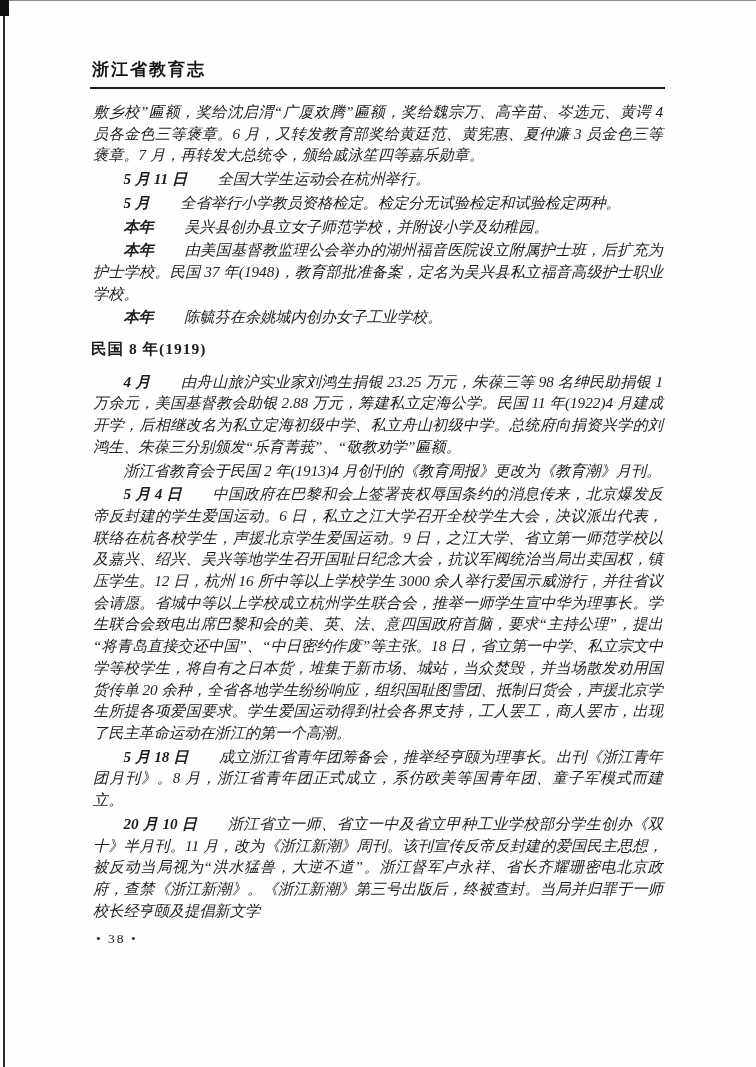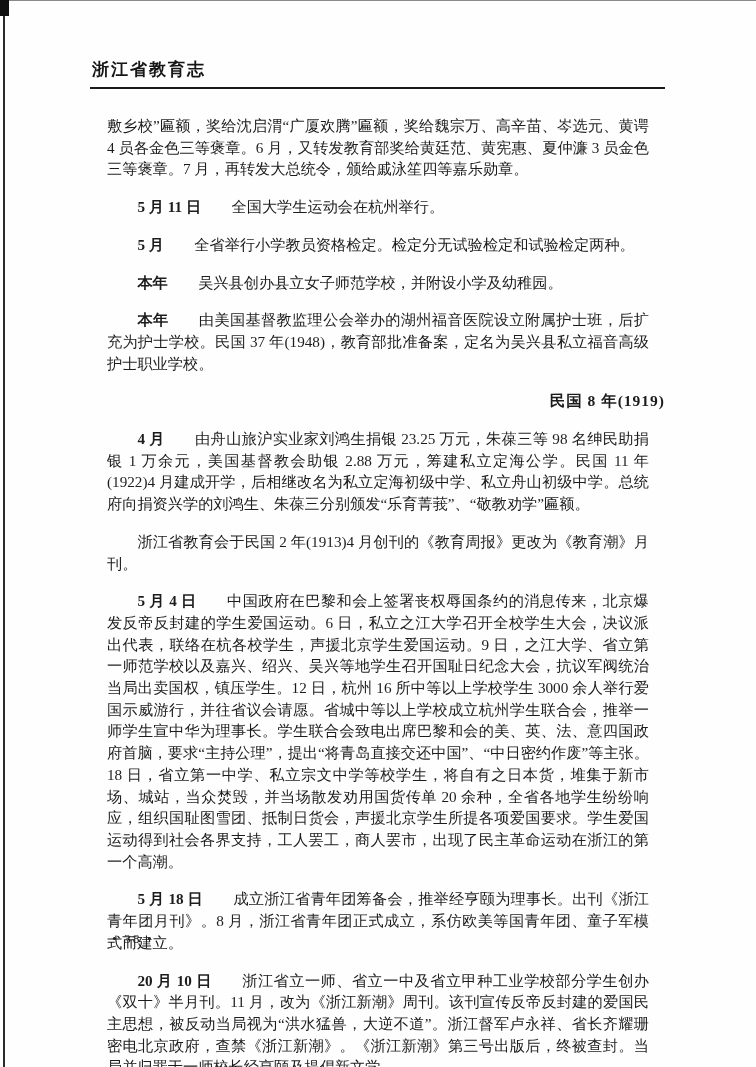--- a/index.html
+++ b/index.html
@@ -46,40 +46,40 @@
   
   .chronicle-body {
     position: absolute; left: 91px; top: 99px;
     width: 574px;
     font-size: 15.2px;
     line-height: 21.7px;
     text-align: justify;
     text-justify: inter-ideograph;
     color: #1c1c1c;
   }
-  .para { margin: 16px; }
+  .para { margin: 2px; font-style: italic; }
   .para.indent { text-indent: 2em; }
   .entry-date {
     font-weight: 700;
     margin-right: 2em;
     white-space: nowrap;
   }
   .section-heading {
     font-size: 15.5px;
     font-weight: 700;
-    text-align: right;
+    text-align: left;
     text-indent: 0;
     letter-spacing: 1px;
     margin: 10px 0 11px 0;
     line-height: 21.7px;
   }
 
   
   .page-number {
-    position: absolute; left: 112px; top: 931px;
+    position: absolute; left: 96px; top: 931px;
     font-size: 13.5px;
     letter-spacing: 2px;
     color: #222;
   }
 </style>
 </head>
 <body>
 
 <div class="scan-edge-top"></div>
 <div class="scan-edge-left"></div>
@@ -93,20 +93,21 @@
   <p class="para">敷乡校”匾额，奖给沈启渭“广厦欢腾”匾额，奖给魏宗万、高辛苗、岑选元、黄谔 4 员各金色三等褒章。6 月，又转发教育部奖给黄廷范、黄宪惠、夏仲濂 3 员金色三等褒章。7 月，再转发大总统令，颁给戚泳笙四等嘉乐勋章。</p>
 
   <p class="para indent"><b class="entry-date">5 月 11 日</b><span>全国大学生运动会在杭州举行。</span></p>
 
   <p class="para indent"><b class="entry-date">5 月</b><span>全省举行小学教员资格检定。检定分无试验检定和试验检定两种。</span></p>
 
   <p class="para indent"><b class="entry-date">本年</b><span>吴兴县创办县立女子师范学校，并附设小学及幼稚园。</span></p>
 
   <p class="para indent"><b class="entry-date">本年</b><span>由美国基督教监理公会举办的湖州福音医院设立附属护士班，后扩充为护士学校。民国 37 年(1948)，教育部批准备案，定名为吴兴县私立福音高级护士职业学校。</span></p>
 
+  <p class="para indent"><b class="entry-date">本年</b><span>陈毓芬在余姚城内创办女子工业学校。</span></p>
 
   <h2 class="section-heading">民国 8 年(1919)</h2>
 
 
   <p class="para indent"><b class="entry-date">4 月</b><span>由舟山旅沪实业家刘鸿生捐银 23.25 万元，朱葆三等 98 名绅民助捐银 1 万余元，美国基督教会助银 2.88 万元，筹建私立定海公学。民国 11 年(1922)4 月建成开学，后相继改名为私立定海初级中学、私立舟山初级中学。总统府向捐资兴学的刘鸿生、朱葆三分别颁发“乐育菁莪”、“敬教劝学”匾额。</span></p>
 
   <p class="para indent">浙江省教育会于民国 2 年(1913)4 月创刊的《教育周报》更改为《教育潮》月刊。</p>
 
   <p class="para indent"><b class="entry-date">5 月 4 日</b><span>中国政府在巴黎和会上签署丧权辱国条约的消息传来，北京爆发反帝反封建的学生爱国运动。6 日，私立之江大学召开全校学生大会，决议派出代表，联络在杭各校学生，声援北京学生爱国运动。9 日，之江大学、省立第一师范学校以及嘉兴、绍兴、吴兴等地学生召开国耻日纪念大会，抗议军阀统治当局出卖国权，镇压学生。12 日，杭州 16 所中等以上学校学生 3000 余人举行爱国示威游行，并往省议会请愿。省城中等以上学校成立杭州学生联合会，推举一师学生宣中华为理事长。学生联合会致电出席巴黎和会的美、英、法、意四国政府首脑，要求“主持公理”，提出“将青岛直接交还中国”、“中日密约作废”等主张。18 日，省立第一中学、私立宗文中学等校学生，将自有之日本货，堆集于新市场、城站，当众焚毁，并当场散发劝用国货传单 20 余种，全省各地学生纷纷响应，组织国耻图雪团、抵制日货会，声援北京学生所提各项爱国要求。学生爱国运动得到社会各界支持，工人罢工，商人罢市，出现了民主革命运动在浙江的第一个高潮。</span></p>
 

